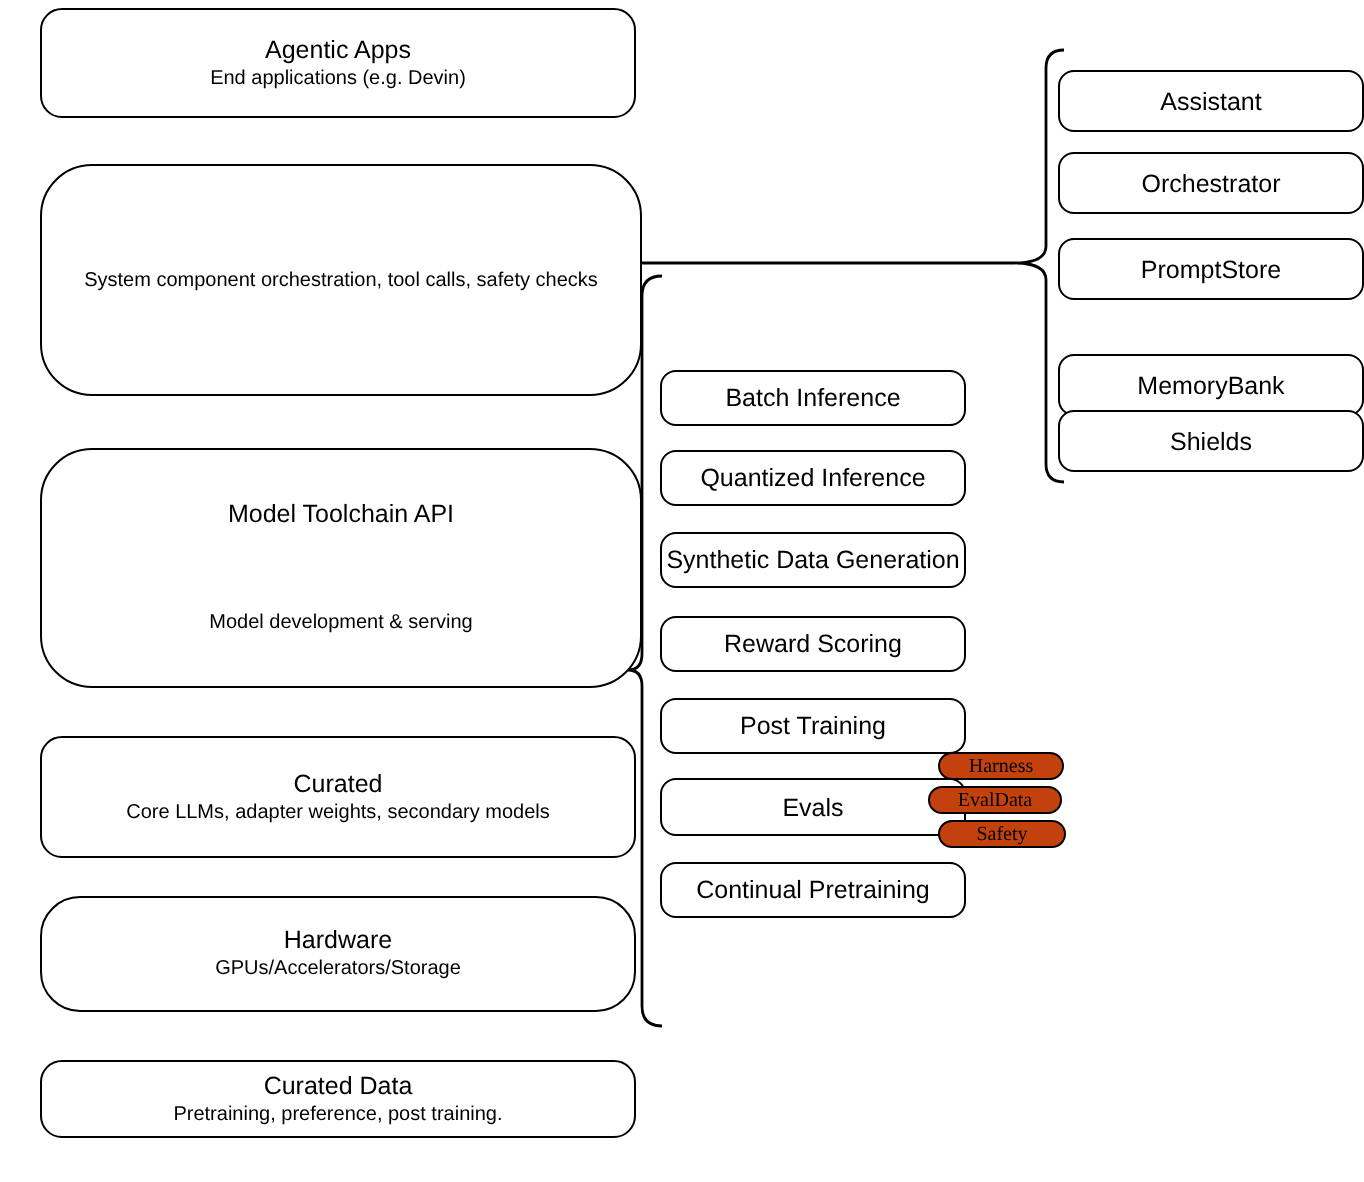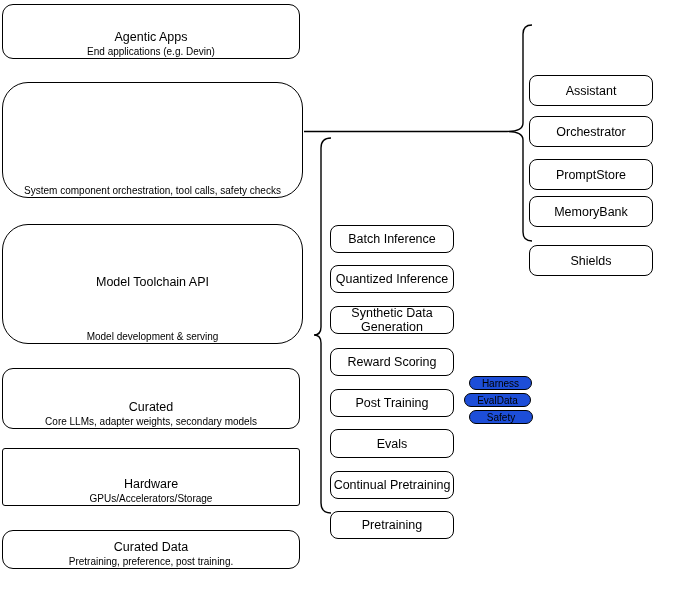--- a/index.html
+++ b/index.html
@@ -15,38 +15,39 @@
     position:absolute;
     box-sizing:border-box;
     background:#ffffff;
     border:1.4px solid #000000;
     display:flex;
     flex-direction:column;
     align-items:center;
     justify-content:center;
     text-align:center;
   }
-  .layer-node{ left:2px; width:298px;justify-content:flex-end; }
+  .layer-node{ left:20px; width:298px; }
   .layer-node .title{ font-size:12.5px; line-height:15px; }
   .layer-node .subtitle{ font-size:10px; line-height:13px; }
-  .small-node{ width:124px; height:28px; border-radius:8px; font-size:12.5px;margin-top:40px; }
+  .small-node{ width:153px; height:28px; border-radius:8px; font-size:12.5px; }
   .mid-node{ left:330px; }
   .right-node{ left:529px; height:31px; }
   .pill{
     position:absolute;
     box-sizing:border-box;
-    background:#1d4ed8;
+    background:#c2410c;
     border:1.3px solid #000000;
     border-radius:8px;
     height:14px;
     display:flex;
     align-items:center;
     justify-content:center;
     font-size:10px;
     z-index:5;
+    font-family:Liberation Serif, serif;
   }
   svg.links{ position:absolute; left:0; top:0; z-index:1; }
   .node{ z-index:2; }
 </style>
 </head>
 <body>
 
 <div id="canvas">
 
   <svg class="links" width="682" height="591" viewBox="0 0 682 591">
@@ -70,42 +71,41 @@
   <div class="node layer-node" style="top:224px;height:120px;width:301px;border-radius:26px;gap:40px;">
     <div class="title">Model Toolchain API</div>
     <div class="subtitle">Model development &amp; serving</div>
   </div>
 
   <div class="node layer-node" style="top:368px;height:61px;border-radius:11px;">
     <div class="title">Curated</div>
     <div class="subtitle">Core LLMs, adapter weights, secondary models</div>
   </div>
 
-  <div class="node layer-node" style="top:448px;height:58px;border-radius:3px;">
+  <div class="node layer-node" style="top:448px;height:58px;border-radius:20px;">
     <div class="title">Hardware</div>
     <div class="subtitle">GPUs/Accelerators/Storage</div>
   </div>
 
   <div class="node layer-node" style="top:530px;height:39px;border-radius:11px;">
     <div class="title">Curated Data</div>
     <div class="subtitle">Pretraining, preference, post training.</div>
   </div>
 
   <div class="node small-node mid-node" style="top:185px;">Batch Inference</div>
   <div class="node small-node mid-node" style="top:225px;">Quantized Inference</div>
   <div class="node small-node mid-node" style="top:266px;">Synthetic Data Generation</div>
   <div class="node small-node mid-node" style="top:308px;">Reward Scoring</div>
   <div class="node small-node mid-node" style="top:349px;">Post Training</div>
   <div class="node small-node mid-node" style="top:389px;height:29px;">Evals</div>
   <div class="node small-node mid-node" style="top:431px;">Continual Pretraining</div>
-  <div class="node small-node mid-node" style="top:471px;">Pretraining</div>
 
   <div class="pill" style="left:469px;top:376px;width:63px;">Harness</div>
   <div class="pill" style="left:464px;top:393px;width:67px;">EvalData</div>
   <div class="pill" style="left:469px;top:410px;width:64px;">Safety</div>
 
   <div class="node small-node right-node" style="top:35px;">Assistant</div>
   <div class="node small-node right-node" style="top:76px;">Orchestrator</div>
   <div class="node small-node right-node" style="top:119px;">PromptStore</div>
-  <div class="node small-node right-node" style="top:156px;">MemoryBank</div>
+  <div class="node small-node right-node" style="top:177px;">MemoryBank</div>
   <div class="node small-node right-node" style="top:205px;">Shields</div>
 
 </div>
 
 </body></html>

